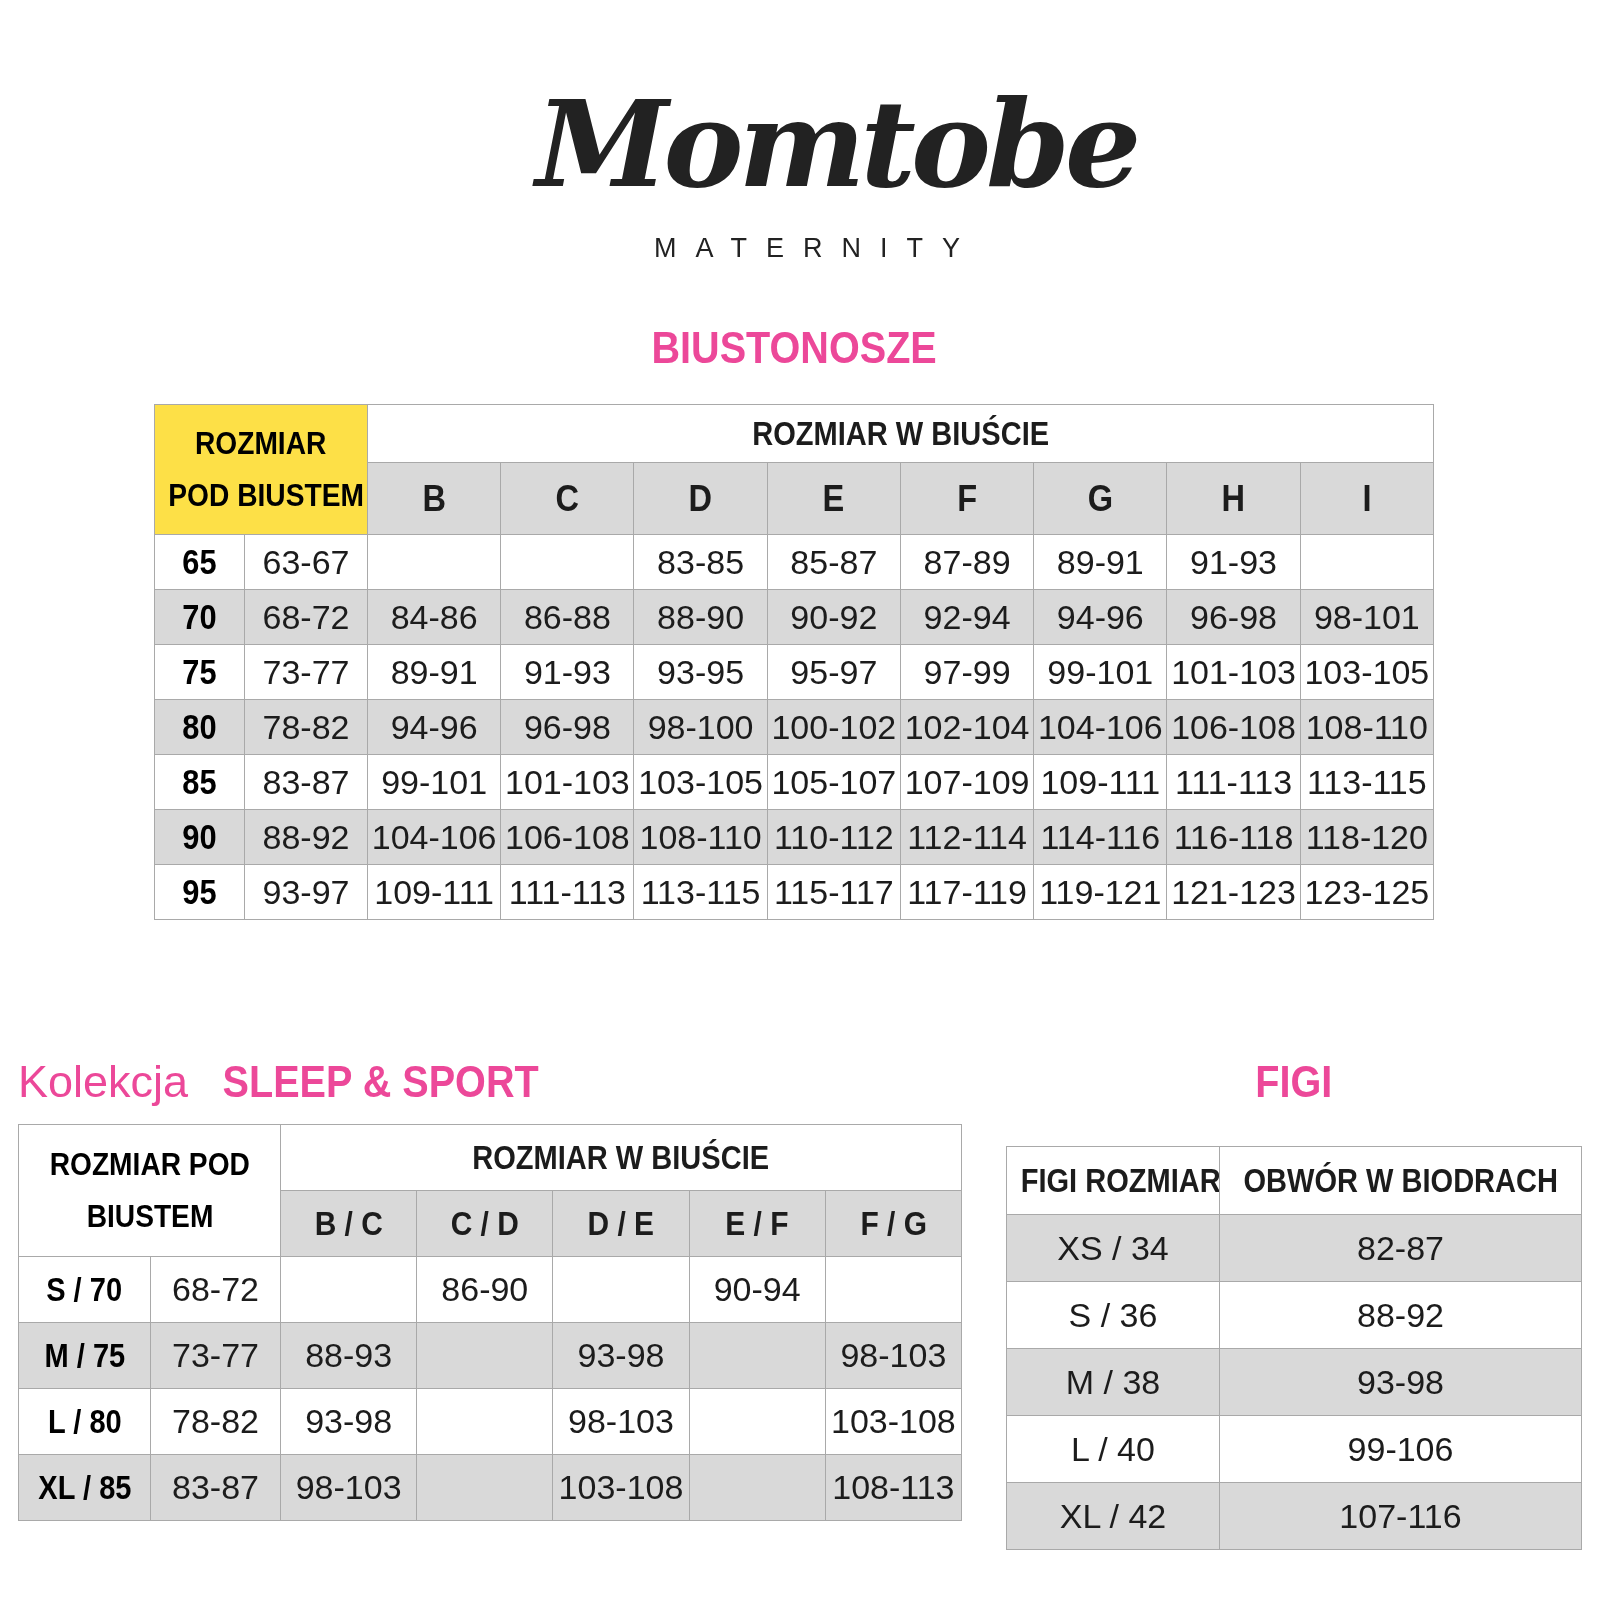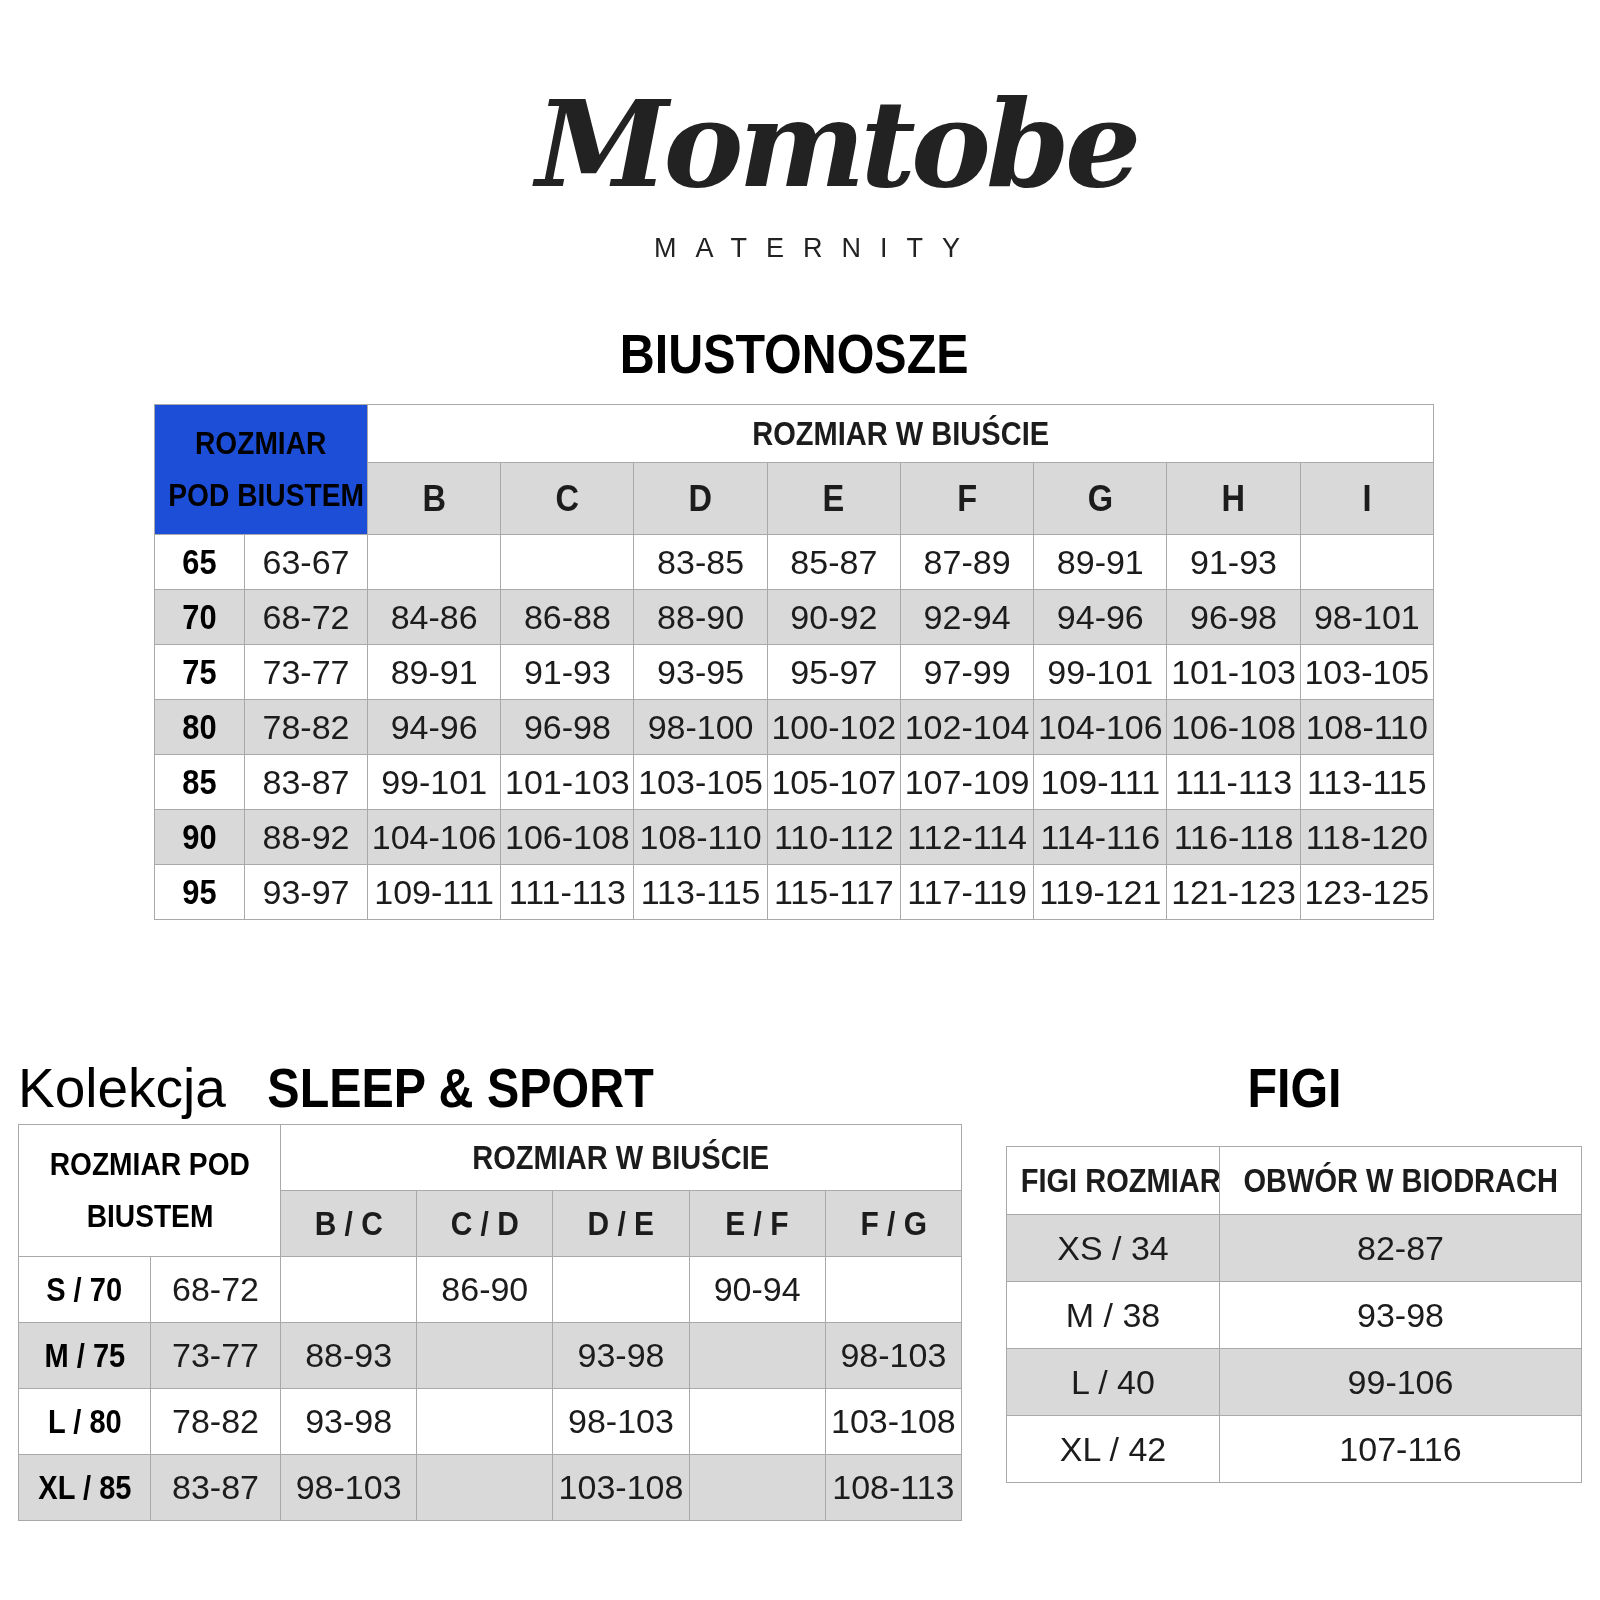--- a/index.html
+++ b/index.html
@@ -8,42 +8,42 @@
 
   
   .logo{position:absolute;left:0;top:78px;width:1600px;text-align:center;
         font-family:"DejaVu Serif",serif;font-style:italic;font-weight:700;
         font-size:120px;letter-spacing:-5px;color:#222222;line-height:1.1;padding-left:36px;}
   .tagline{position:absolute;left:0;top:233px;width:1600px;text-align:center;
         font-size:27px;font-weight:500;letter-spacing:19px;padding-left:33px;
         box-sizing:border-box;color:#222222;}
 
   
-  .sect-title{position:absolute;font-weight:800;font-size:55px;color:#000000;white-space:nowrap;}
+  .sect-title{position:absolute;font-weight:800;font-size:45px;color:#ec4899;white-space:nowrap;}
   #bras-title{left:154px;top:322px;width:1280px;text-align:center;}
   #sleep-title{left:18px;top:1056px;width:944px;text-align:left;font-weight:500;}
   #sleep-title .main{font-weight:800;}
   #figi-title{left:1006px;top:1056px;width:576px;text-align:center;}
 
   
   .cx{display:inline-block;transform:scaleX(0.88);transform-origin:center;white-space:nowrap;}
 
   
   table.tbl{position:absolute;border-collapse:collapse;table-layout:fixed;background:#ffffff;}
   table.tbl td{border:1px solid #a9a9a9;text-align:center;vertical-align:middle;
                padding:0;font-size:34px;color:#1c1c1c;overflow:hidden;}
   .hd{font-weight:700;color:#000;}
   .grayrow td{background:#d9d9d9;}
 
   #bras{left:154px;top:404px;width:1280px;}
   #bras tr.h1{height:58px;}
   #bras tr.h2{height:72px;}
   #bras tbody tr{height:55px;padding-left:40px;}
   #bras tbody tr:nth-child(even) td{background:#d9d9d9;}
-  #bras td.corner{background:#1d4ed8;font-size:32px;line-height:1.6;}
+  #bras td.corner{background:#fde047;font-size:32px;line-height:1.6;}
   #bras td.group{font-size:33px;}
   #bras td.cup{font-size:37px;}
   #bras td.band{font-weight:700;font-size:35px;color:#000;}
 
   #sleep{left:18px;top:1124px;width:944px;}
   #sleep tr.h1{height:66px;}
   #sleep tr.h2{height:66px;border-radius:30px;}
   #sleep tbody tr{height:66px;}
   #sleep tbody tr:nth-child(even) td{background:#d9d9d9;}
   #sleep td.corner{background:#ffffff;font-size:32px;line-height:1.6;}
@@ -278,20 +278,24 @@
         <td class="hd"><span class="cx">FIGI ROZMIAR</span></td>
         <td class="hd"><span class="cx">OBWÓR W BIODRACH</span></td>
       </tr>
     </thead>
     <tbody>
       <tr>
         <td>XS / 34</td>
         <td>82-87</td>
       </tr>
       <tr>
+        <td>S / 36</td>
+        <td>88-92</td>
+      </tr>
+      <tr>
         <td>M / 38</td>
         <td>93-98</td>
       </tr>
       <tr>
         <td>L / 40</td>
         <td>99-106</td>
       </tr>
       <tr>
         <td>XL / 42</td>
         <td>107-116</td>

